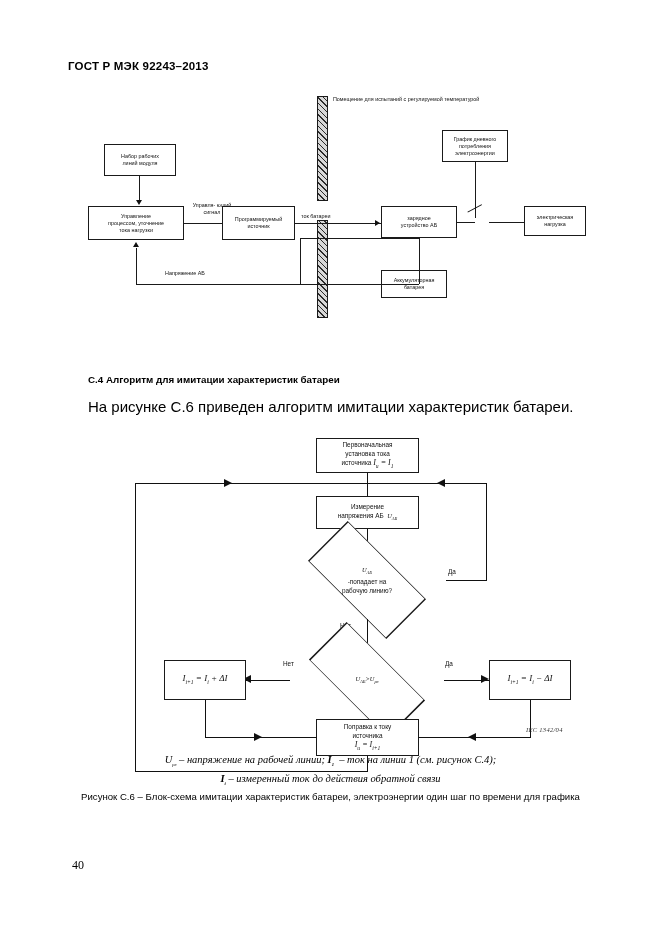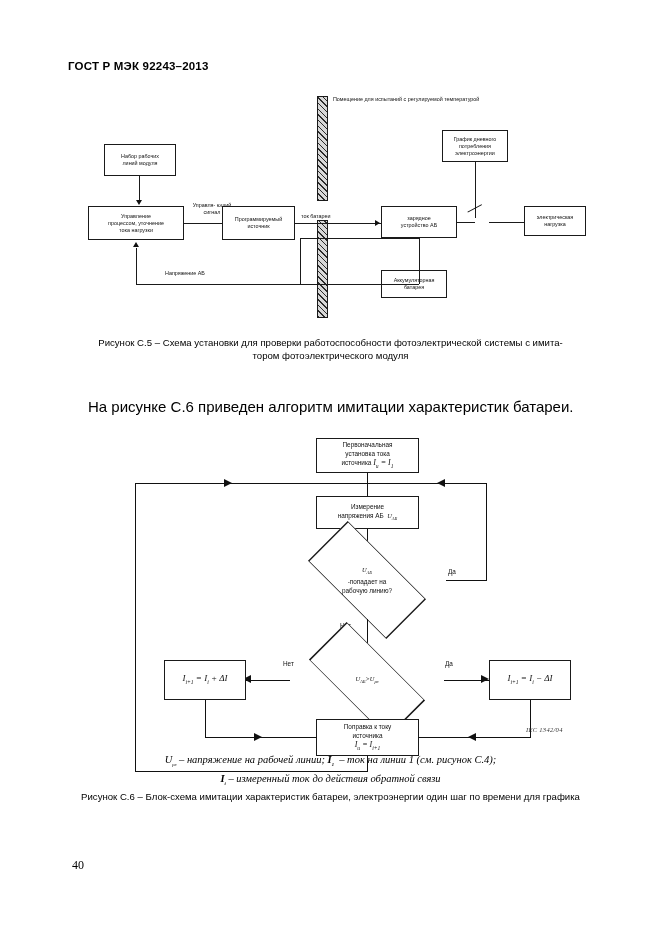--- a/index.html
+++ b/index.html
@@ -276,25 +276,22 @@
     <div class="lbl" style="left:165px; top:182px;">Напряжение АБ</div>
     <div class="hline" style="left:136px; top:196px; width:283px;"></div>
     <div class="vline" style="left:136px; top:160px; height:36px;"></div>
     <div class="arr-u" style="left:133px; top:154px;"></div>
     <div class="vline" style="left:419px; top:150px; height:46px;"></div>
 
     <div class="vline" style="left:300px; top:150px; height:46px;"></div>
     <div class="hline" style="left:300px; top:150px; width:119px;"></div>
   </div>
 
-  <div class="abs caption" style="left:60px; top:336px; width:541px;">
-    <div>Рисунок С.5 – Схема установки для проверки работоспособности фотоэлектрической системы с имита-</div>
-    <div>тором фотоэлектрического модуля</div>
-  </div>
-
+
+  <div class="abs section-heading" style="left:88px; top:374px;">С.4 Алгоритм для имитации характеристик батареи</div>
   <div class="abs body-text" style="left:88px; top:398px;">На рисунке С.6 приведен алгоритм имитации характеристик батареи.</div>
 
   <div id="fig-c6">
 
     <div class="fbox" style="left:316px; top:6px; width:103px; height:35px;">
       <span class="ln">Первоначальная</span>
       <span class="ln">установка тока</span>
       <span class="ln">
         <span>источника</span>
         <span class="formula"><i>I</i><span class="sub">и</span> = <i>I</i><span class="sub">1</span></span>

